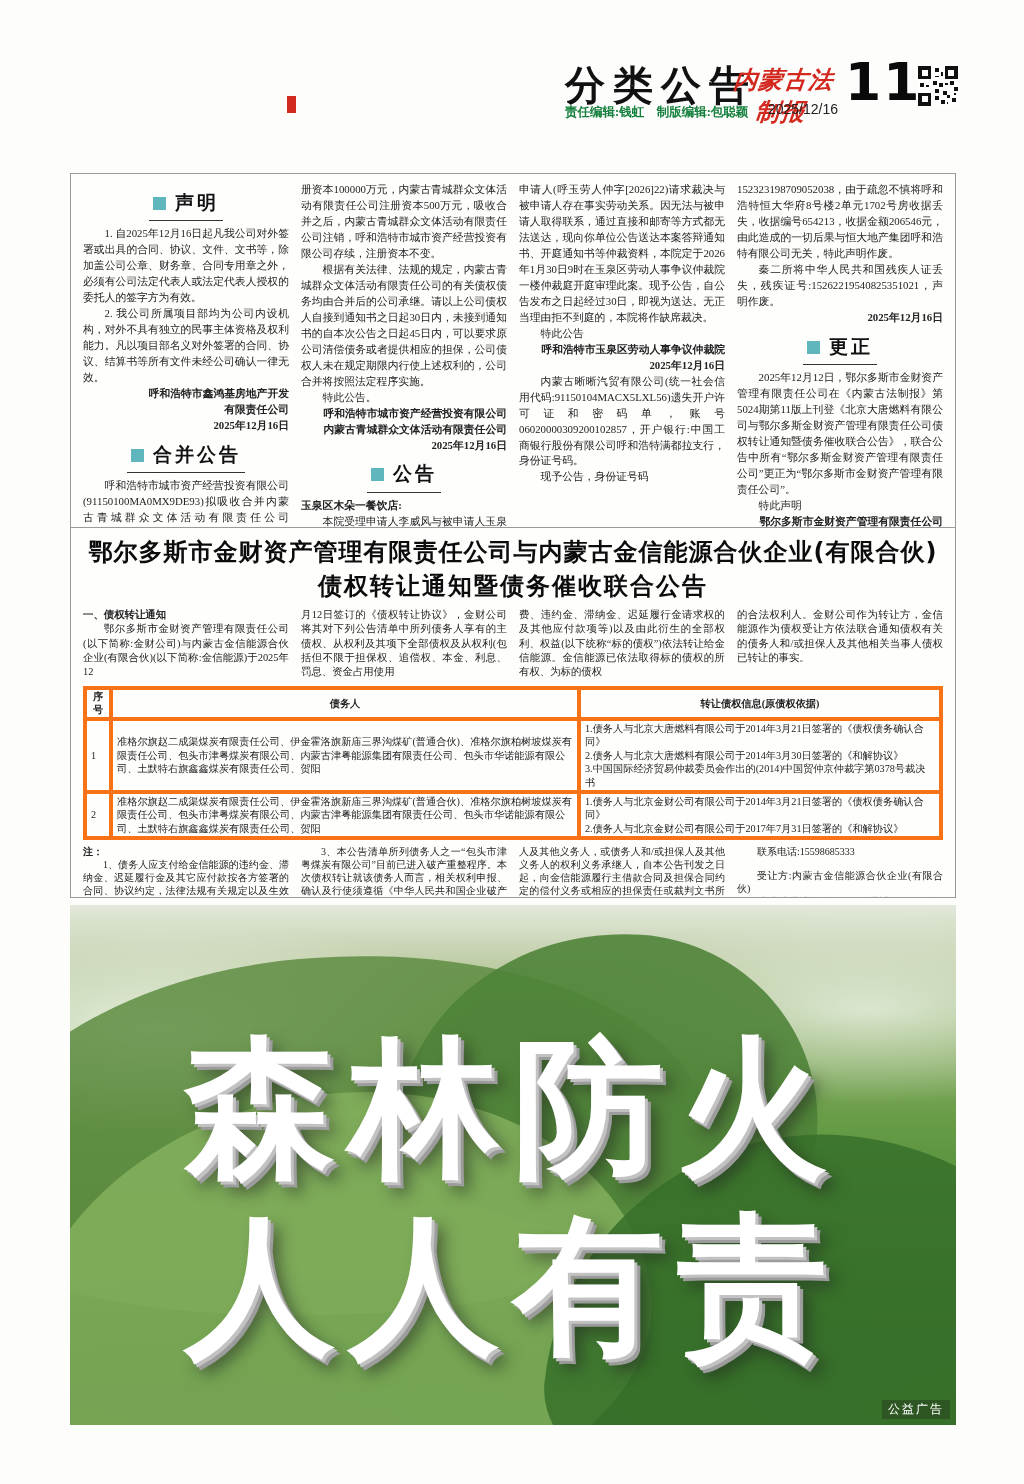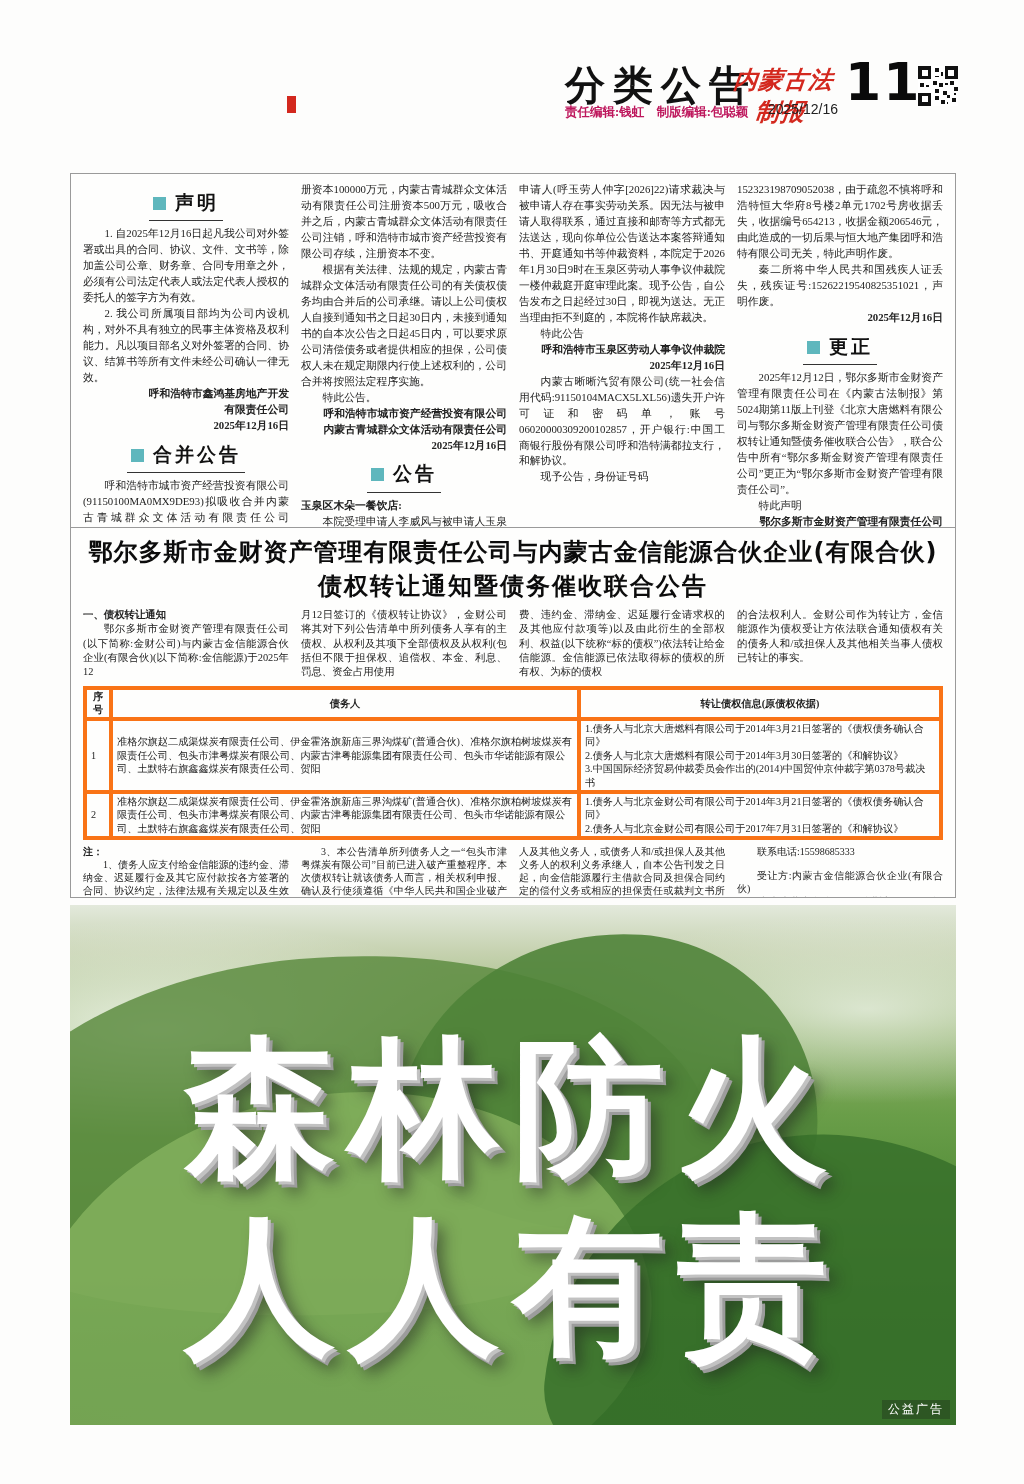--- a/index.html
+++ b/index.html
@@ -3,21 +3,21 @@
 <meta charset="utf-8">
 <style>
   * { margin:0; padding:0; box-sizing:border-box; }
   html,body { background:#e9e9e7; }
   body { font-family:"Liberation Serif","DejaVu Serif",serif; }
   .page { position:relative; width:1024px; height:1484px; background:#fdfdfc; margin:0 auto; overflow:hidden; color:#1e1e1e; }
 
   
   .hdr-title { position:absolute; left:565px; top:58px; font-size:40px; font-weight:900; letter-spacing:8px; font-family:"DejaVu Sans","Liberation Sans",sans-serif; color:#111; }
   .hdr-redbar { position:absolute; left:287px; top:96px; width:9px; height:17px; background:#d3281e; }
-  .hdr-editors { position:absolute; left:565px; top:104px; font-size:12.5px; font-weight:bold; color:#be185d; }
+  .hdr-editors { position:absolute; left:565px; top:104px; font-size:12.5px; font-weight:bold; color:#15803d; }
   .masthead { position:absolute; left:726px; top:64px; width:112px; text-align:center; color:#d3281e; font-weight:900; font-style:italic; font-size:24px; letter-spacing:1px; transform:skewX(-6deg); font-family:"DejaVu Sans",sans-serif; }
   .hdr-date { position:absolute; left:726px; top:101px; width:112px; text-align:right; font-size:14px; color:#222; font-family:"Liberation Sans",sans-serif; }
   .hdr-pageno { position:absolute; left:845px; top:52px; font-size:52px; font-weight:900; font-family:"DejaVu Sans",sans-serif; color:#0a0a0a; letter-spacing:2px; }
   .hdr-qr { position:absolute; left:918px; top:66px; width:40px; height:40px; }
 
   
   .box { position:absolute; left:70px; width:886px; border:1px solid #9a9a9a; background:#fefefd; overflow:hidden; }
   .box1 { top:141px; height:380px; padding:8px 12px;margin-top:32px; }
   .box2 { top:527px; height:371px; padding:6px 12px; }
 
@@ -139,21 +139,21 @@
         </div>
         <div class="p0 bold">玉泉区木朵一餐饮店:</div>
         <div class="p">本院受理申请人李威风与被申请人玉泉区木朵一餐饮店劳动关系争议一案，</div>
       </div>
 
       <div class="col">
         <div class="p0">申请人(呼玉劳人仲字[2026]22)请求裁决与被申请人存在事实劳动关系。因无法与被申请人取得联系，通过直接和邮寄等方式都无法送达，现向你单位公告送达本案答辩通知书、开庭通知书等仲裁资料，本院定于2026年1月30日9时在玉泉区劳动人事争议仲裁院一楼仲裁庭开庭审理此案。现予公告，自公告发布之日起经过30日，即视为送达。无正当理由拒不到庭的，本院将作缺席裁决。</div>
         <div class="p">特此公告</div>
         <div class="sig">呼和浩特市玉泉区劳动人事争议仲裁院</div>
         <div class="date">2025年12月16日</div>
-        <div class="p">内蒙古晰晰汽贸有限公司(统一社会信用代码:91150104MACX5LXL56)遗失开户许可证和密码单，账号06020000309200102857，开户银行:中国工商银行股份有限公司呼和浩特满都拉支行，和解协议。</div>
+        <div class="p">内蒙古晰晰汽贸有限公司(统一社会信用代码:91150104MACX5LXL56)遗失开户许可证和密码单，账号06020000309200102857，开户银行:中国工商银行股份有限公司呼和浩特满都拉支行，身份证号码。</div>
         <div class="p">现予公告，身份证号码</div>
       </div>
 
       <div class="col">
         <div class="p0">152323198709052038，由于疏忽不慎将呼和浩特恒大华府8号楼2单元1702号房收据丢失，收据编号654213，收据金额206546元，由此造成的一切后果与恒大地产集团呼和浩特有限公司无关，特此声明作废。</div>
         <div class="p">秦二所将中华人民共和国残疾人证丢失，残疾证号:15262219540825351021，声明作废。</div>
         <div class="date">2025年12月16日</div>
         <div class="sec-head">
           <span class="inner"><span class="sq"></span><span class="sec-title">更正</span></span>
         </div>

